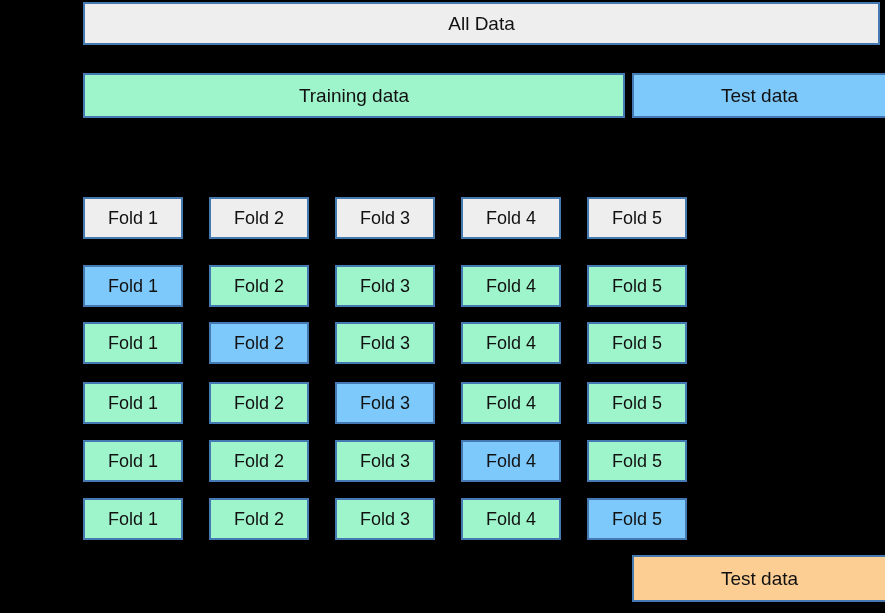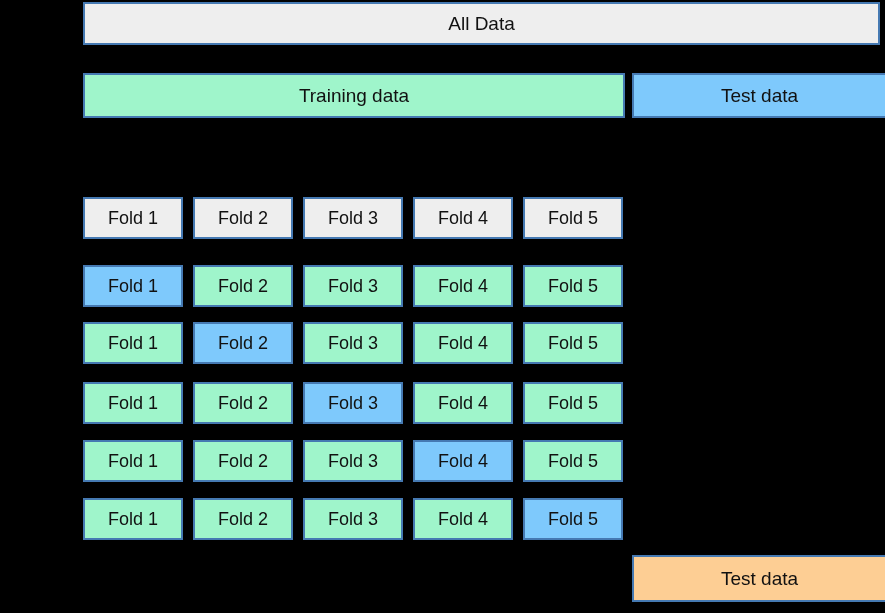--- a/index.html
+++ b/index.html
@@ -32,21 +32,21 @@
   }
   .all-data{left:83px;top:2px;width:797px;height:43px;background:var(--neutral-fill);}
   .training{left:83px;top:73px;width:542px;height:45px;background:var(--training-fill);}
   .test-top{left:632px;top:73px;width:253px;height:45px;background:var(--test-fill);border-right:0;}
   .final-test{left:632px;top:555px;width:253px;height:47px;background:var(--final-test-fill);border-right:0;}
   .fold-grid{position:absolute;left:0;top:0;width:100%;height:100%;}
   .fold-row{
     position:absolute;
     left:83px;
     display:flex;
-    gap:10px;
+    gap:26px;
   }
   .fold-cell{
     box-sizing:border-box;
     width:100px;height:42px;
     border:2px solid var(--box-border);
     display:flex;align-items:center;justify-content:center;
     font-size:18px;
     line-height:1;
     white-space:nowrap;
   }

